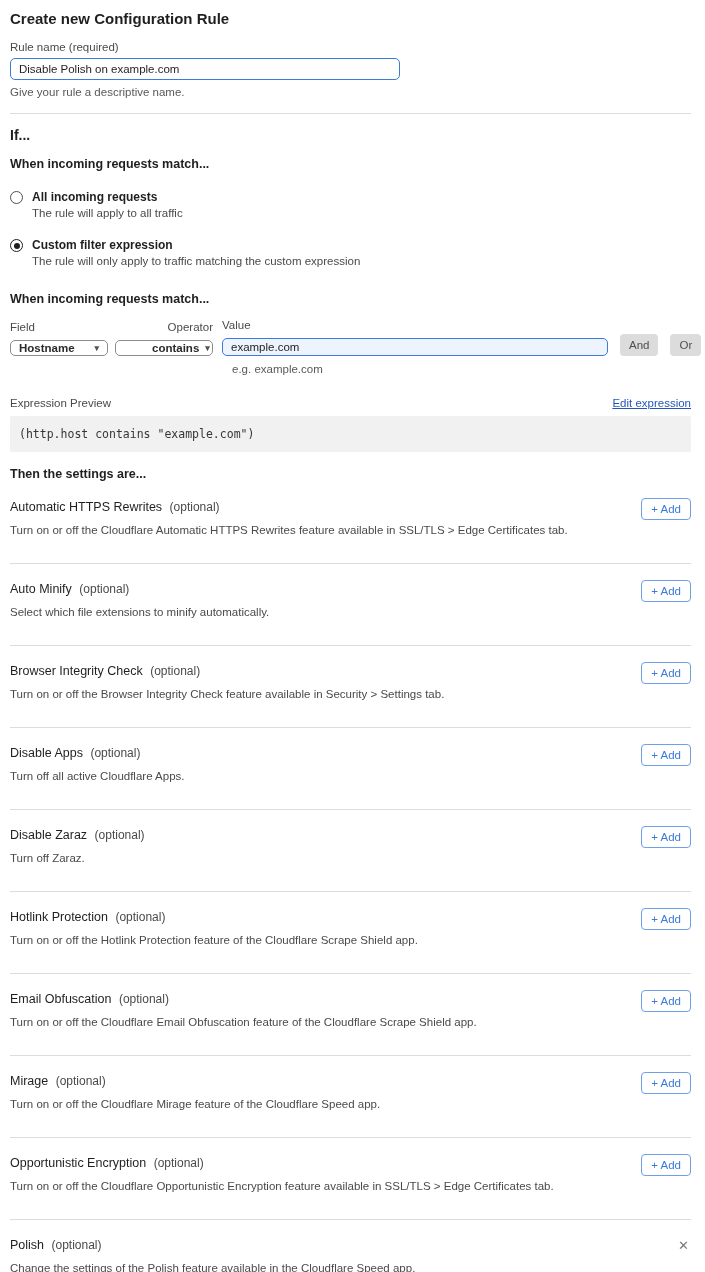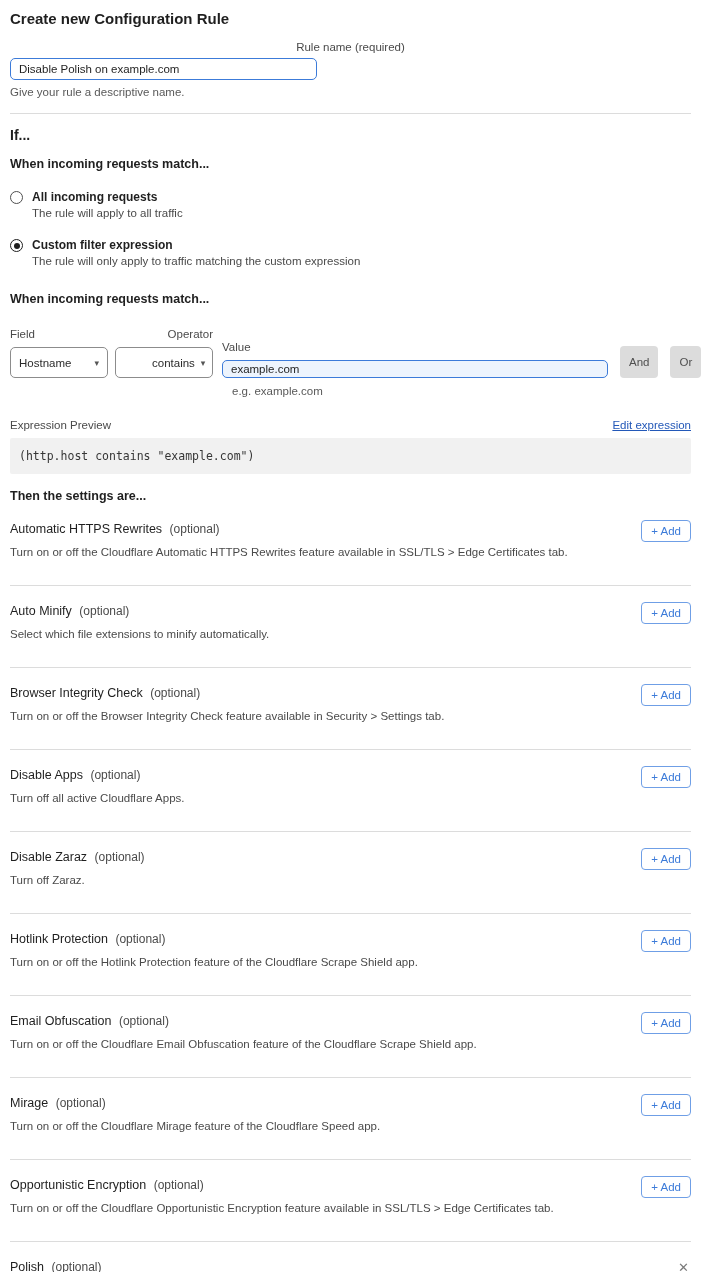--- a/index.html
+++ b/index.html
@@ -10,23 +10,23 @@
     color: #2b2b2b;
     overflow: hidden;
   }
   .container { padding: 9px 14px 0 10px; }
 
   h1.page-title { font-size: 15px; font-weight: bold; color: #1f1f1f; line-height: 19px; }
 
   .field-label { font-size: 11.5px; color: #4a4a4a; line-height: 14px; }
   .helper-text { font-size: 11.5px; color: #595959; line-height: 14px; }
 
-  .rule-name-label { margin-top: 12px; text-align: center; }
+  .rule-name-label { margin-top: 12px; }
   input.text-input {
-    display: block; margin-top: 4px; width: 307px; height: 22px;
+    display: block; margin-top: 4px; width: 390px; height: 22px;
     border: 1px solid #3c7bd9; border-radius: 5px;
     padding: 0 8px; font-size: 11.5px; color: #1f1f1f;
     font-family: "Liberation Sans", sans-serif; outline: none; background: #fff;
   }
   .rule-name-help { margin-top: 5px; }
 
   .divider { border: none; border-top: 1px solid #dcdcdc; margin-top: 14px; }
 
   .if-heading { font-size: 14px; font-weight: bold; margin-top: 14px; line-height: 17px; color: #1f1f1f; }
   .sub-heading { font-size: 12.5px; font-weight: bold; margin-top: 14px; line-height: 15px; color: #1f1f1f; }
@@ -38,41 +38,41 @@
     display: flex; align-items: center; justify-content: center; background: #fff;
   }
   .radio-option.checked .radio-circle { border-color: #1f1f1f; }
   .radio-option.checked .radio-circle::after {
     content: ""; width: 6px; height: 6px; border-radius: 50%; background: #1f1f1f;
   }
   .radio-texts .radio-label { font-size: 12px; font-weight: bold; line-height: 15px; color: #1f1f1f; }
   .radio-texts .radio-desc { font-size: 11.5px; color: #4a4a4a; line-height: 14px; margin-top: 1px; }
 
   .matcher-heading { margin-top: 24px; }
-  .matcher-row { display: flex; align-items: flex-end; margin-top: 20px; }
+  .matcher-row { display: flex; align-items: flex-end; margin-top: 11px; }
   .matcher-col { display: flex; flex-direction: column; }
   .matcher-col .field-label { margin-bottom: 6px; }
 
   .select {
-    height: 31px; border: 1px solid #8c8c8c; border-radius: 5px; background: #fff;
+    height: 16px; border: 1px solid #8c8c8c; border-radius: 5px; background: #fff;
     display: flex; align-items: center; justify-content: space-between;
-    padding: 0 8px; font-size: 11.5px; color: #2b2b2b; cursor: pointer;
+    padding: 0 8px; font-size: 11.5px; color: #2b2b2b; cursor: pointer; font-weight: bold;
   }
   .select .caret { font-size: 9px; color: #555; margin-left: 6px; }
   .select-field { width: 98px; }
   .select-operator { width: 98px; margin-left: 7px; padding-left: 36px; }
   .col-operator { margin-left: 7px; text-align: right; }
   .col-value { margin-left: 9px; }
   input.value-input {
     width: 386px; height: 18px; border: 1px solid #3c7bd9; border-radius: 5px;
     background: #edf4fd; padding: 0 8px; font-size: 11.5px; color: #1f1f1f;
     font-family: "Liberation Sans", sans-serif; outline: none;
   }
   .conj-btn {
-    height: 32px; border: none; border-radius: 4px; background: #dcdcdc;
+    height: 22px; border: none; border-radius: 4px; background: #dcdcdc;
     color: #4f4f4f; font-size: 11.5px; font-family: "Liberation Sans", sans-serif;
     padding: 0 9px; margin-left: 12px; cursor: pointer;
   }
   .value-help { margin-top: 6px; margin-left: 222px; }
 
   .expr-row { display: flex; justify-content: space-between; align-items: flex-end; margin-top: 21px; }
   .expr-label { font-size: 11.5px; color: #4a4a4a; }
   .expr-edit-link { font-size: 11.5px; color: #2358b8; text-decoration: underline; cursor: pointer; }
   .expr-code {
     margin-top: 7px; background: #f1f1f1; padding: 11px 9px; border-radius: 2px;

